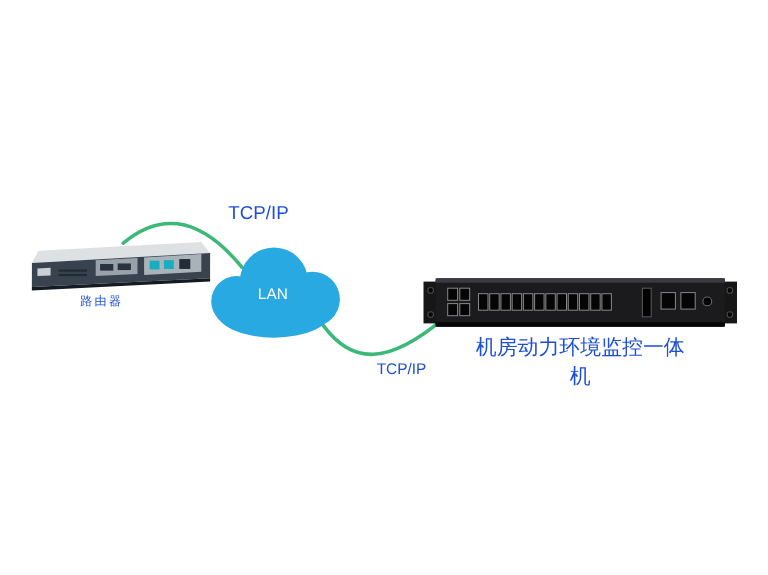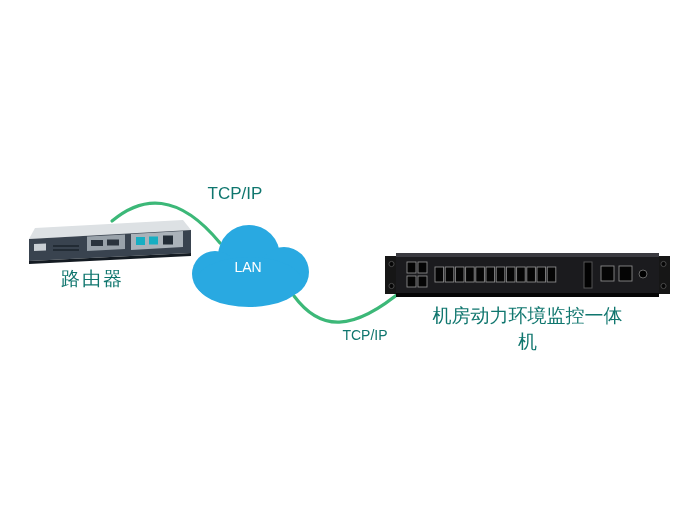--- a/index.html
+++ b/index.html
@@ -1,24 +1,24 @@
 <!DOCTYPE html>
 <html><head>
 <meta charset="utf-8">
 <style>
   html,body{margin:0;padding:0;background:#ffffff;}
   .canvas{
     position:relative;width:698px;height:523px;background:#ffffff;
     overflow:hidden;font-family:"Liberation Sans",sans-serif;
   }
   .layer{position:absolute;left:0;top:0;}
-  .lbl{position:absolute;color:#0f766e;text-align:center;user-select:none;}
+  .lbl{position:absolute;color:#1d4ed8;text-align:center;user-select:none;}
   .tcpip-top{left:190px;top:184px;width:90px;font-size:17px;}
   .tcpip-bottom{left:325px;top:327px;width:80px;font-size:14px;}
-  .router-label{left:35px;top:266px;width:115px;font-size:19px;letter-spacing:2px;}
+  .router-label{left:35px;top:266px;width:115px;font-size:11px;letter-spacing:2px;}
   .monitor-label{left:425px;top:303px;width:205px;font-size:19px;}
   .link{fill:none;stroke:#3CB878;stroke-width:3.2;stroke-linecap:round;}
   .cloud-text{fill:#ffffff;font-size:14px;font-family:"Liberation Sans",sans-serif;}
 </style>
 </head>
 <body>
 
 <div class="canvas">
 
   <svg class="layer" width="698" height="523" viewBox="0 0 698 523">

